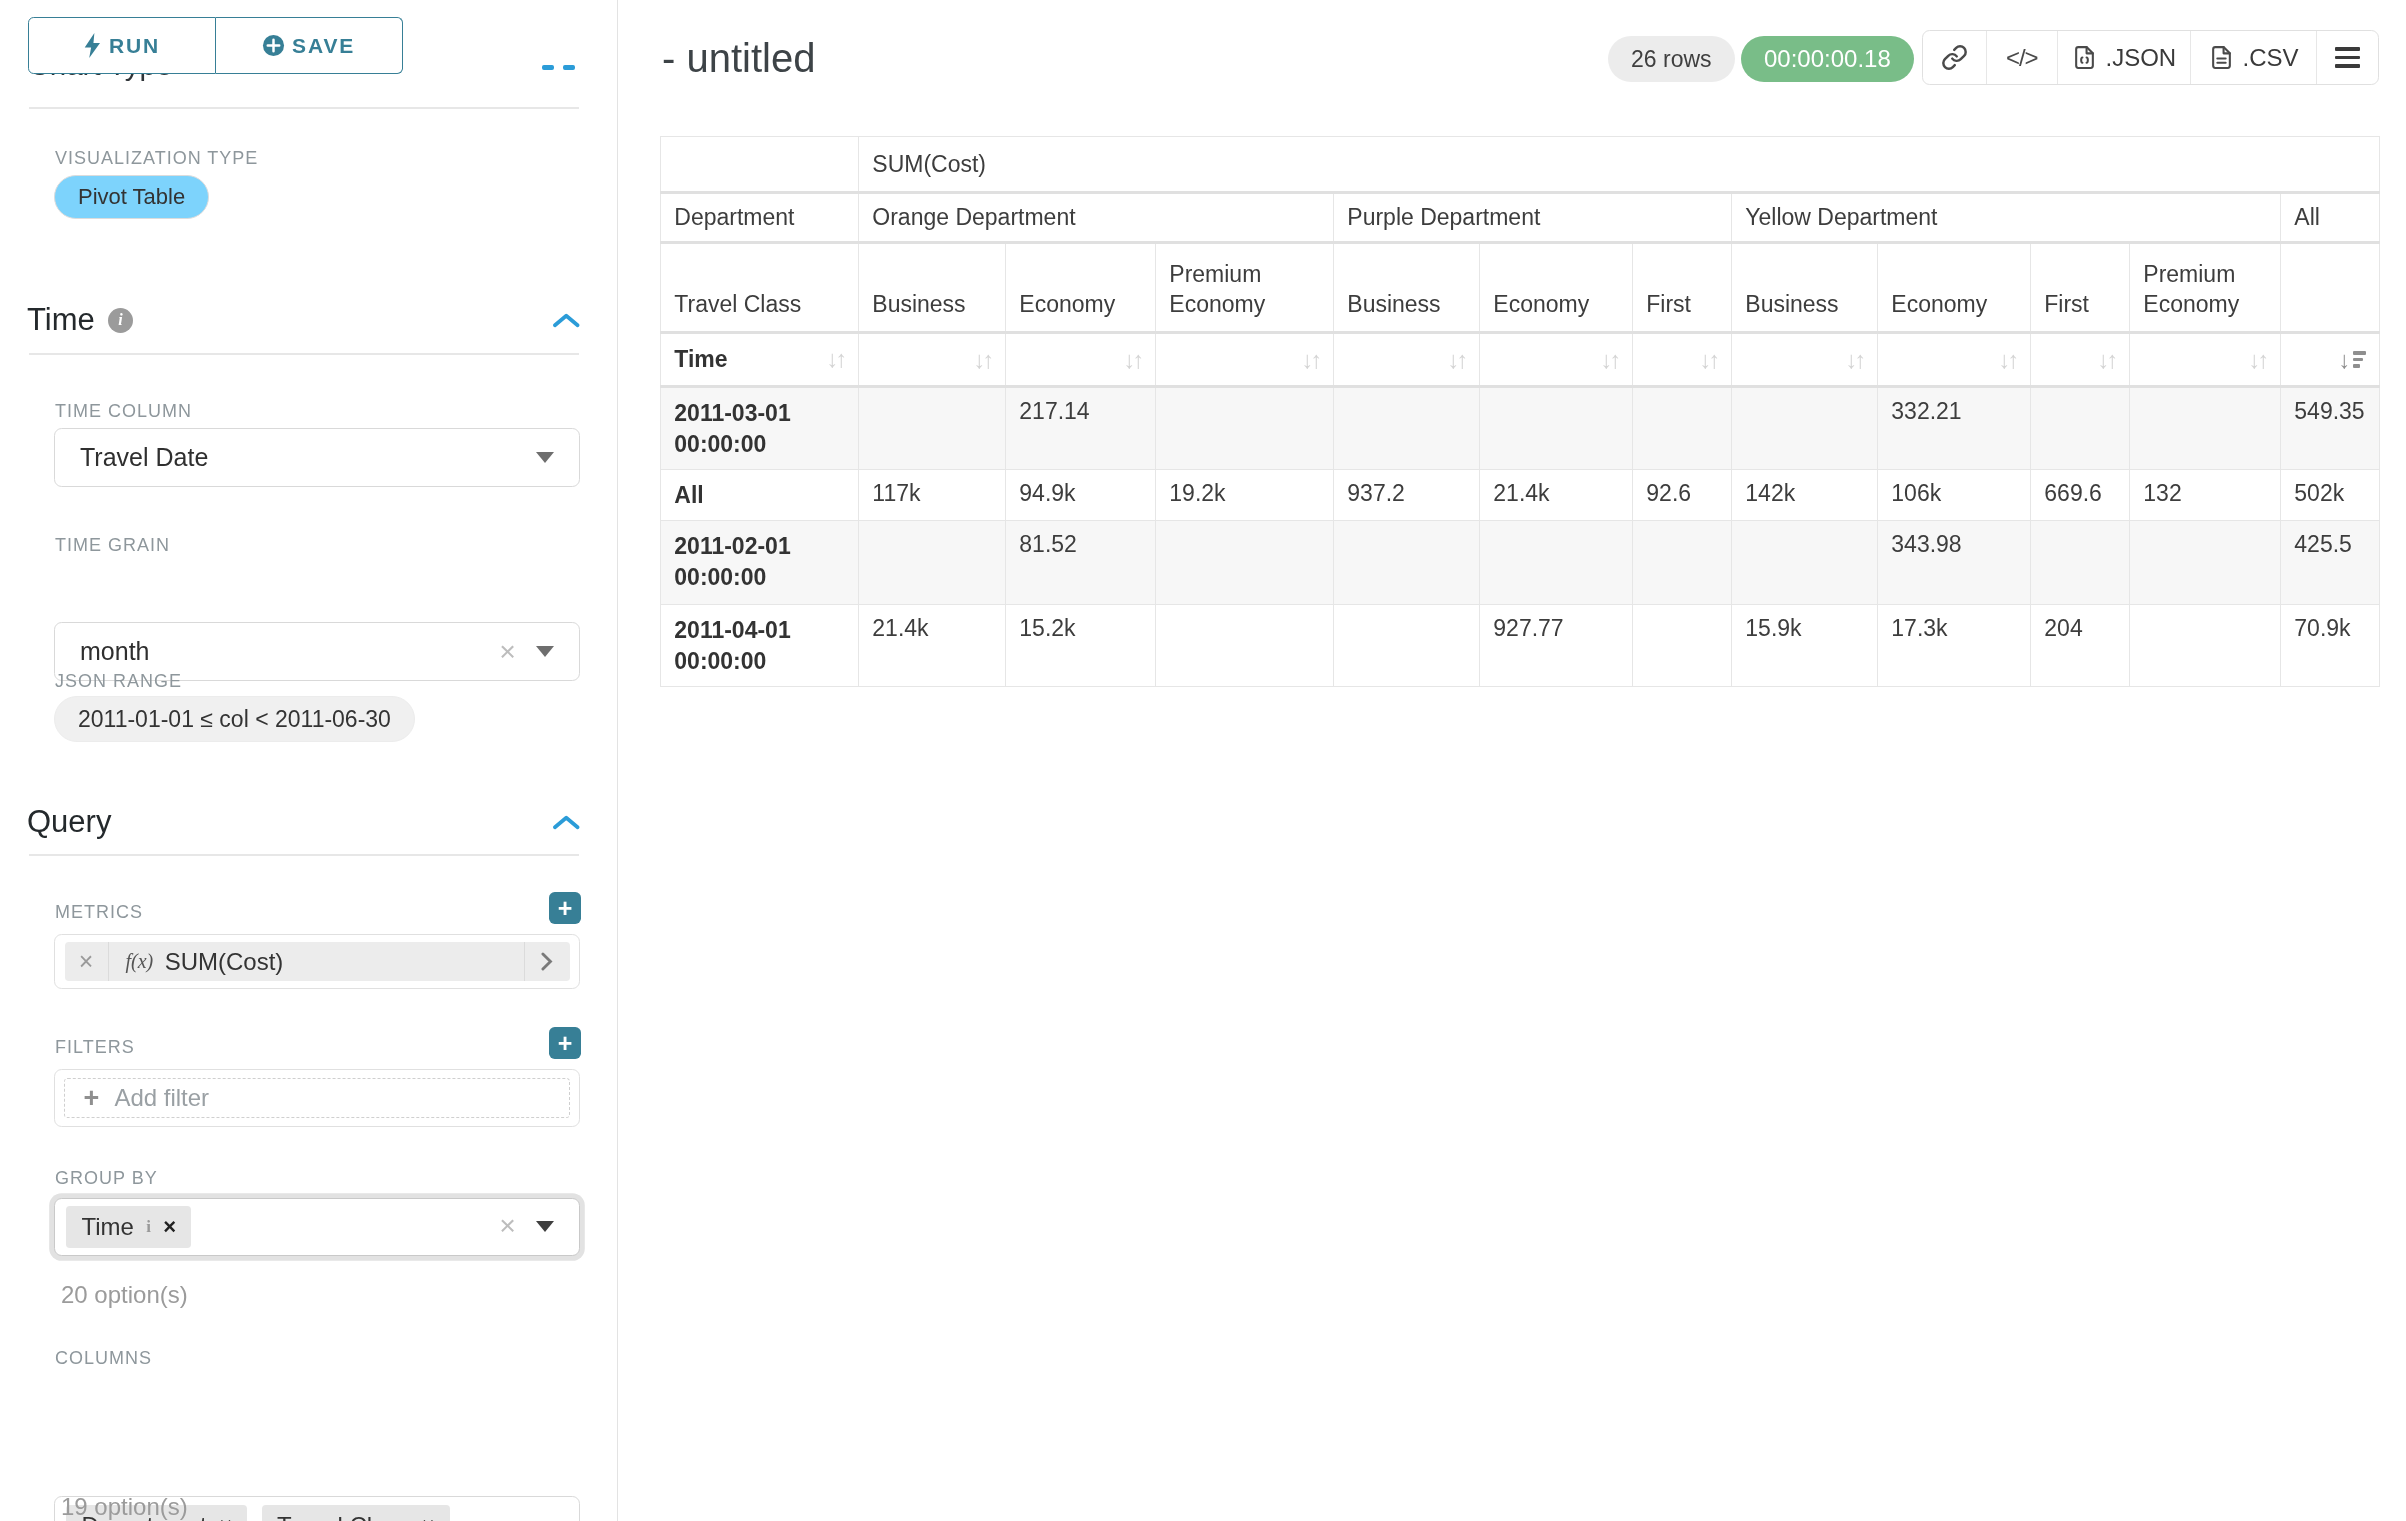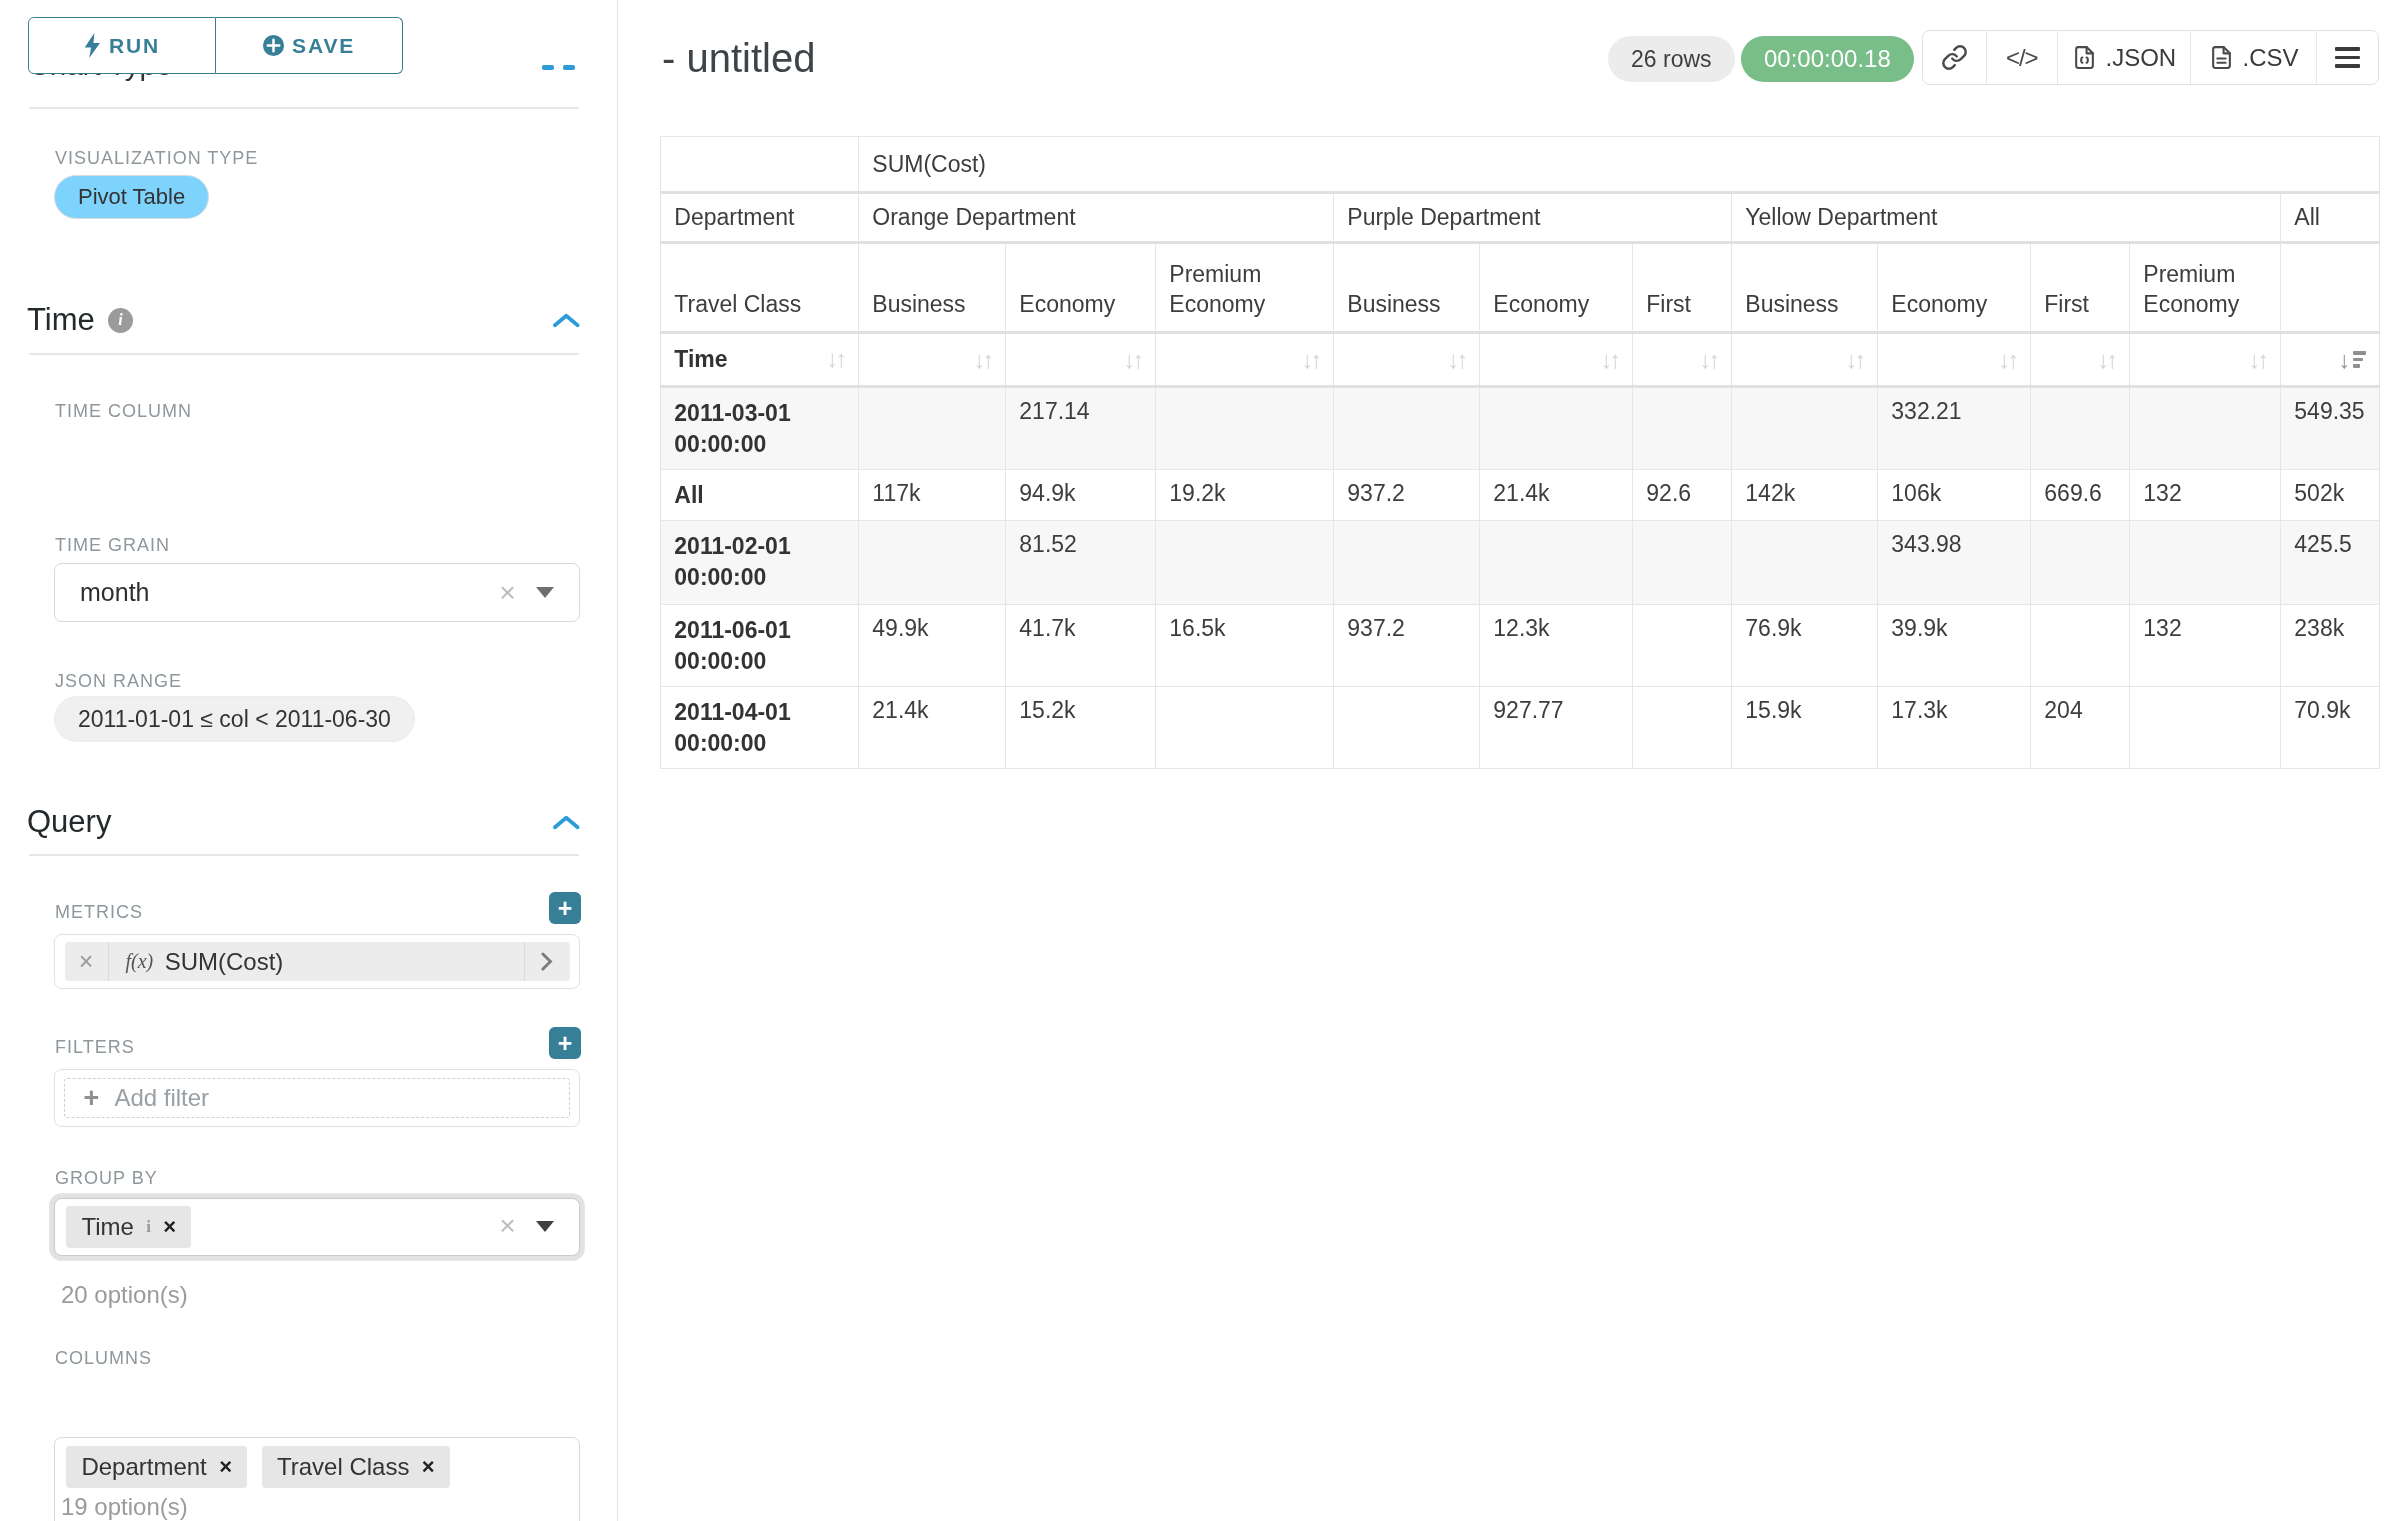--- a/index.html
+++ b/index.html
@@ -125,20 +125,24 @@
     <div class="abs" style="left:27px; top:302px; display:flex; align-items:center; gap:13.3px;">
       <span class="section-title">Time</span>
       <span class="info-dot">i</span>
     </div>
     <svg class="abs chev-up" style="left:552px; top:312px;" viewBox="0 0 30 18">
       <path d="M3 14 L15 4 L27 14" stroke="#2b9cd8" stroke-width="4" fill="none" stroke-linecap="round" stroke-linejoin="round"></path>
     </svg>
     <div class="abs hr" style="left:28.5px; top:353px; width:550px;"></div>
 
     <div class="abs section-label" style="left:55px; top:401px;">TIME COLUMN</div>
+    <div class="abs select" style="left:54px; top:428px; width:526px;">
+      <span class="value">Travel Date</span>
+      <span class="abs caret-down" style="right:25px; top:23px;"></span>
+    </div>
 
     <div class="abs section-label" style="left:55px; top:535px;">TIME GRAIN</div>
     <div class="abs select" style="left:54px; top:563px; width:526px;">
       <span class="value">month</span>
       <span class="abs clear-x" style="right:63px; top:14.3px;">×</span>
       <span class="abs caret-down" style="right:25px; top:23px;"></span>
     </div>
 
     <div class="abs section-label" style="left:55px; top:671px;">JSON RANGE</div>
     <div class="abs pill noborder" style="left:54px; top:696px; background:#f0f0f0; font-size:23px; height:46px;">
@@ -430,34 +434,20 @@
       <td></td>
       <td></td>
       <td></td>
       <td></td>
       <td></td>
       <td>343.98</td>
       <td></td>
       <td></td>
       <td>425.5</td>
     </tr>
-    <tr style="height:82px;">
-      <td class="rowlabel">2011-06-01 00:00:00</td>
-      <td>49.9k</td>
-      <td>41.7k</td>
-      <td>16.5k</td>
-      <td>937.2</td>
-      <td>12.3k</td>
-      <td></td>
-      <td>76.9k</td>
-      <td>39.9k</td>
-      <td></td>
-      <td>132</td>
-      <td>238k</td>
-    </tr>
     <tr style="height:79px;margin-left:30px;">
       <td class="rowlabel">2011-04-01 00:00:00</td>
       <td>21.4k</td>
       <td>15.2k</td>
       <td></td>
       <td></td>
       <td>927.77</td>
       <td></td>
       <td>15.9k</td>
       <td>17.3k</td>

